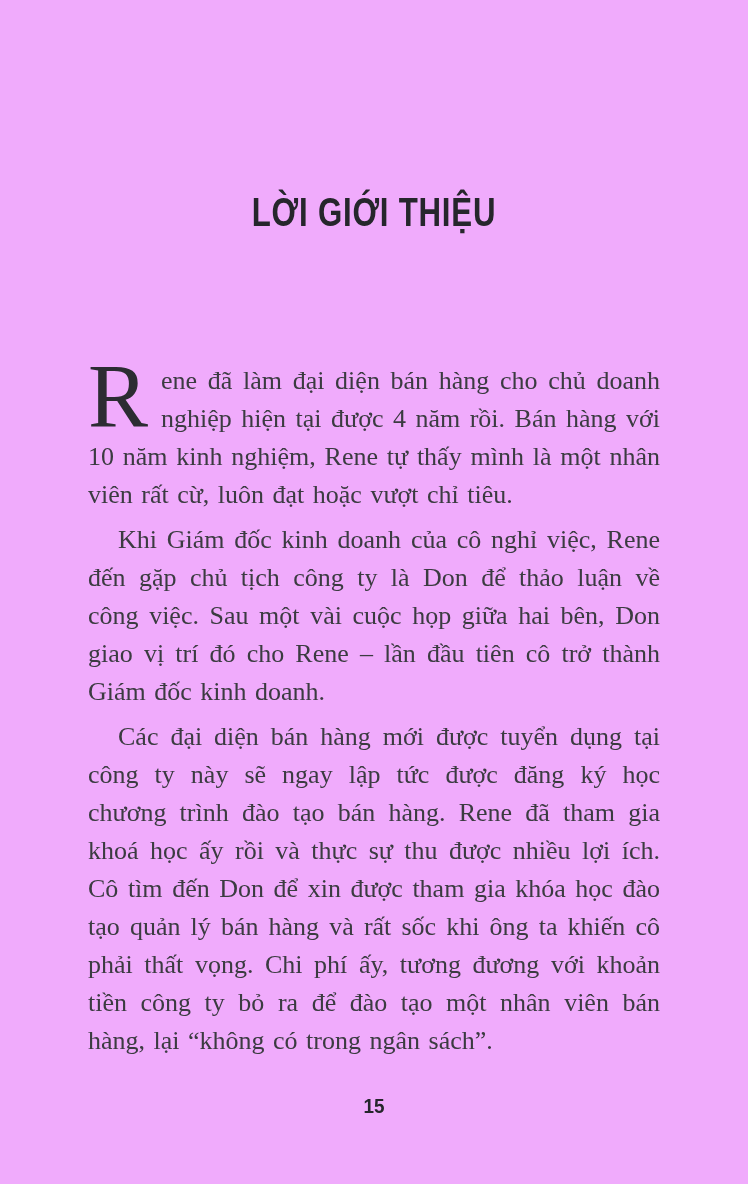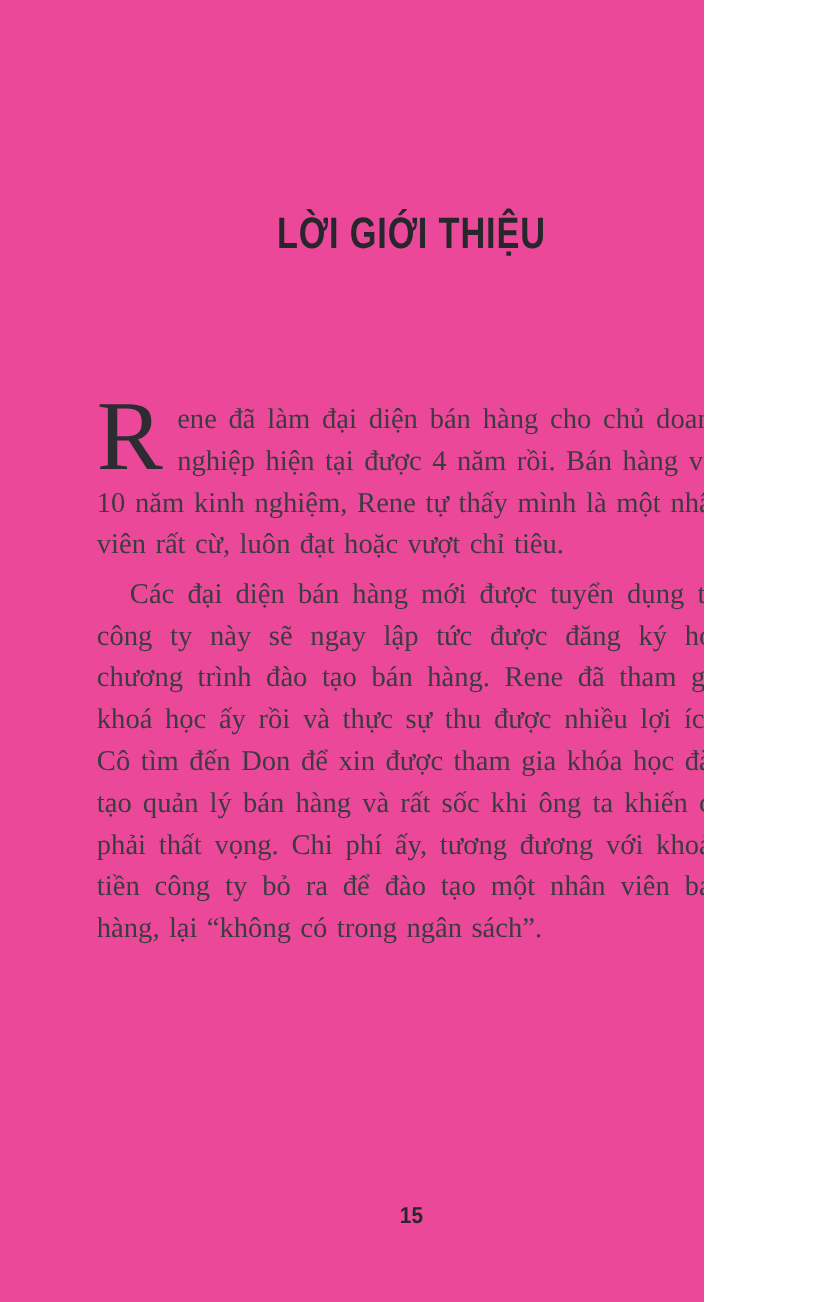--- a/index.html
+++ b/index.html
@@ -2,23 +2,23 @@
 <html><head>
 <meta charset="utf-8">
 <style>
   html, body {
     margin: 0;
     padding: 0;
     background: #ffffff;
   }
   .page {
     position: relative;
-    width: 640px;
+    width: 748px;
     height: 1184px;
-    background: #ec4899;
+    background: #f0abfc;
     overflow: hidden;
     font-family: "Liberation Serif", serif;
     color: #3b3b41;
   }
   .chapter-title {
     position: absolute;
     top: 190px;
     left: 0;
     width: 748px;
     margin: 0;
@@ -73,20 +73,21 @@
 <body>
 
 <div class="page">
 
   <h1 class="chapter-title">LỜI GIỚI THIỆU</h1>
 
   <div class="body-text">
 
     <p class="para"><span class="dropcap">R</span><span>ene đã làm đại diện bán hàng cho chủ doanh nghiệp hiện tại được 4 năm rồi. Bán hàng với 10 năm kinh nghiệm, Rene tự thấy mình là một nhân viên rất cừ, luôn đạt hoặc vượt chỉ tiêu.</span></p>
 
+    <p class="para indented">Khi Giám đốc kinh doanh của cô nghỉ việc, Rene đến gặp chủ tịch công ty là Don để thảo luận về công việc. Sau một vài cuộc họp giữa hai bên, Don giao vị trí đó cho Rene – lần đầu tiên cô trở thành Giám đốc kinh doanh.</p>
 
     <p class="para indented">Các đại diện bán hàng mới được tuyển dụng tại công ty này sẽ ngay lập tức được đăng ký học chương trình đào tạo bán hàng. Rene đã tham gia khoá học ấy rồi và thực sự thu được nhiều lợi ích. Cô tìm đến Don để xin được tham gia khóa học đào tạo quản lý bán hàng và rất sốc khi ông ta khiến cô phải thất vọng. Chi phí ấy, tương đương với khoản tiền công ty bỏ ra để đào tạo một nhân viên bán hàng, lại “không có trong ngân sách”.</p>
 
   </div>
 
   <div class="page-number">15</div>
 
 </div>
 
 </body></html>

